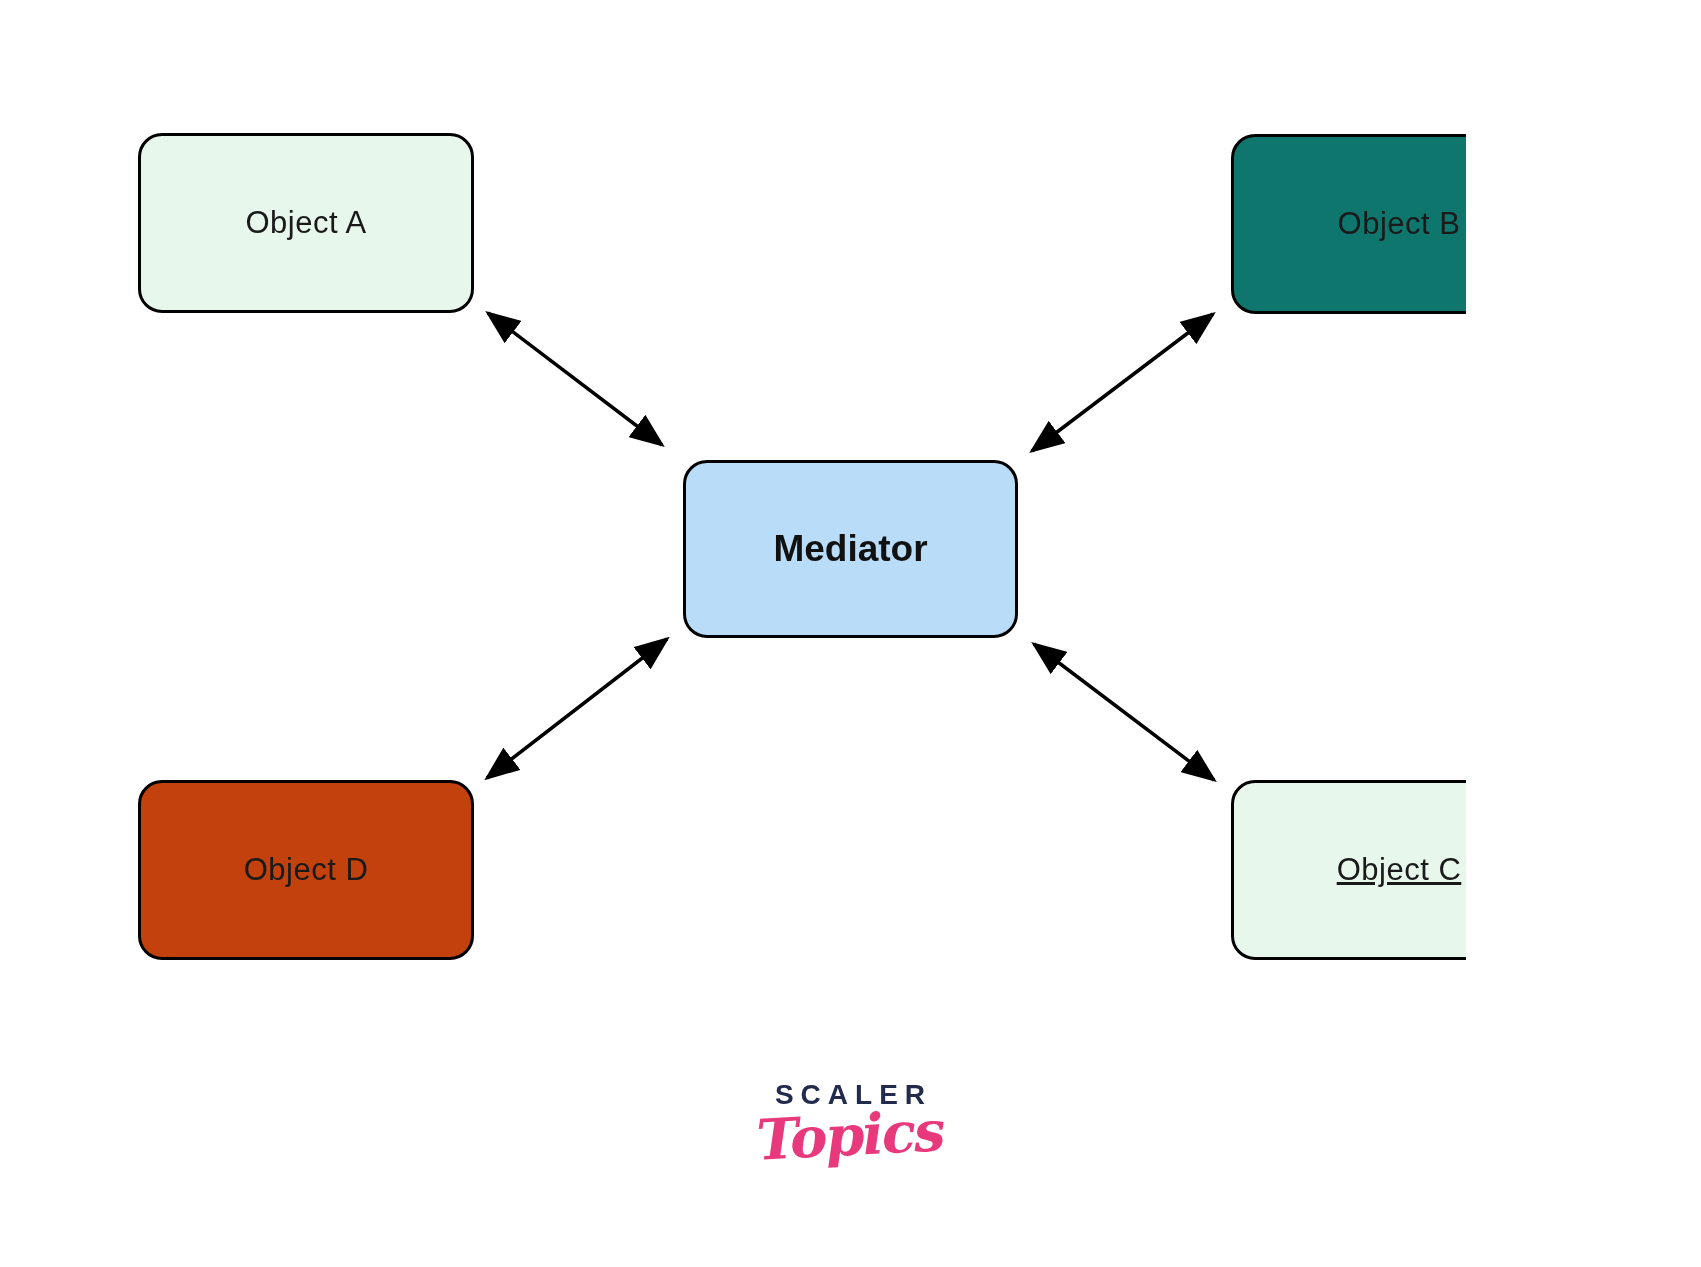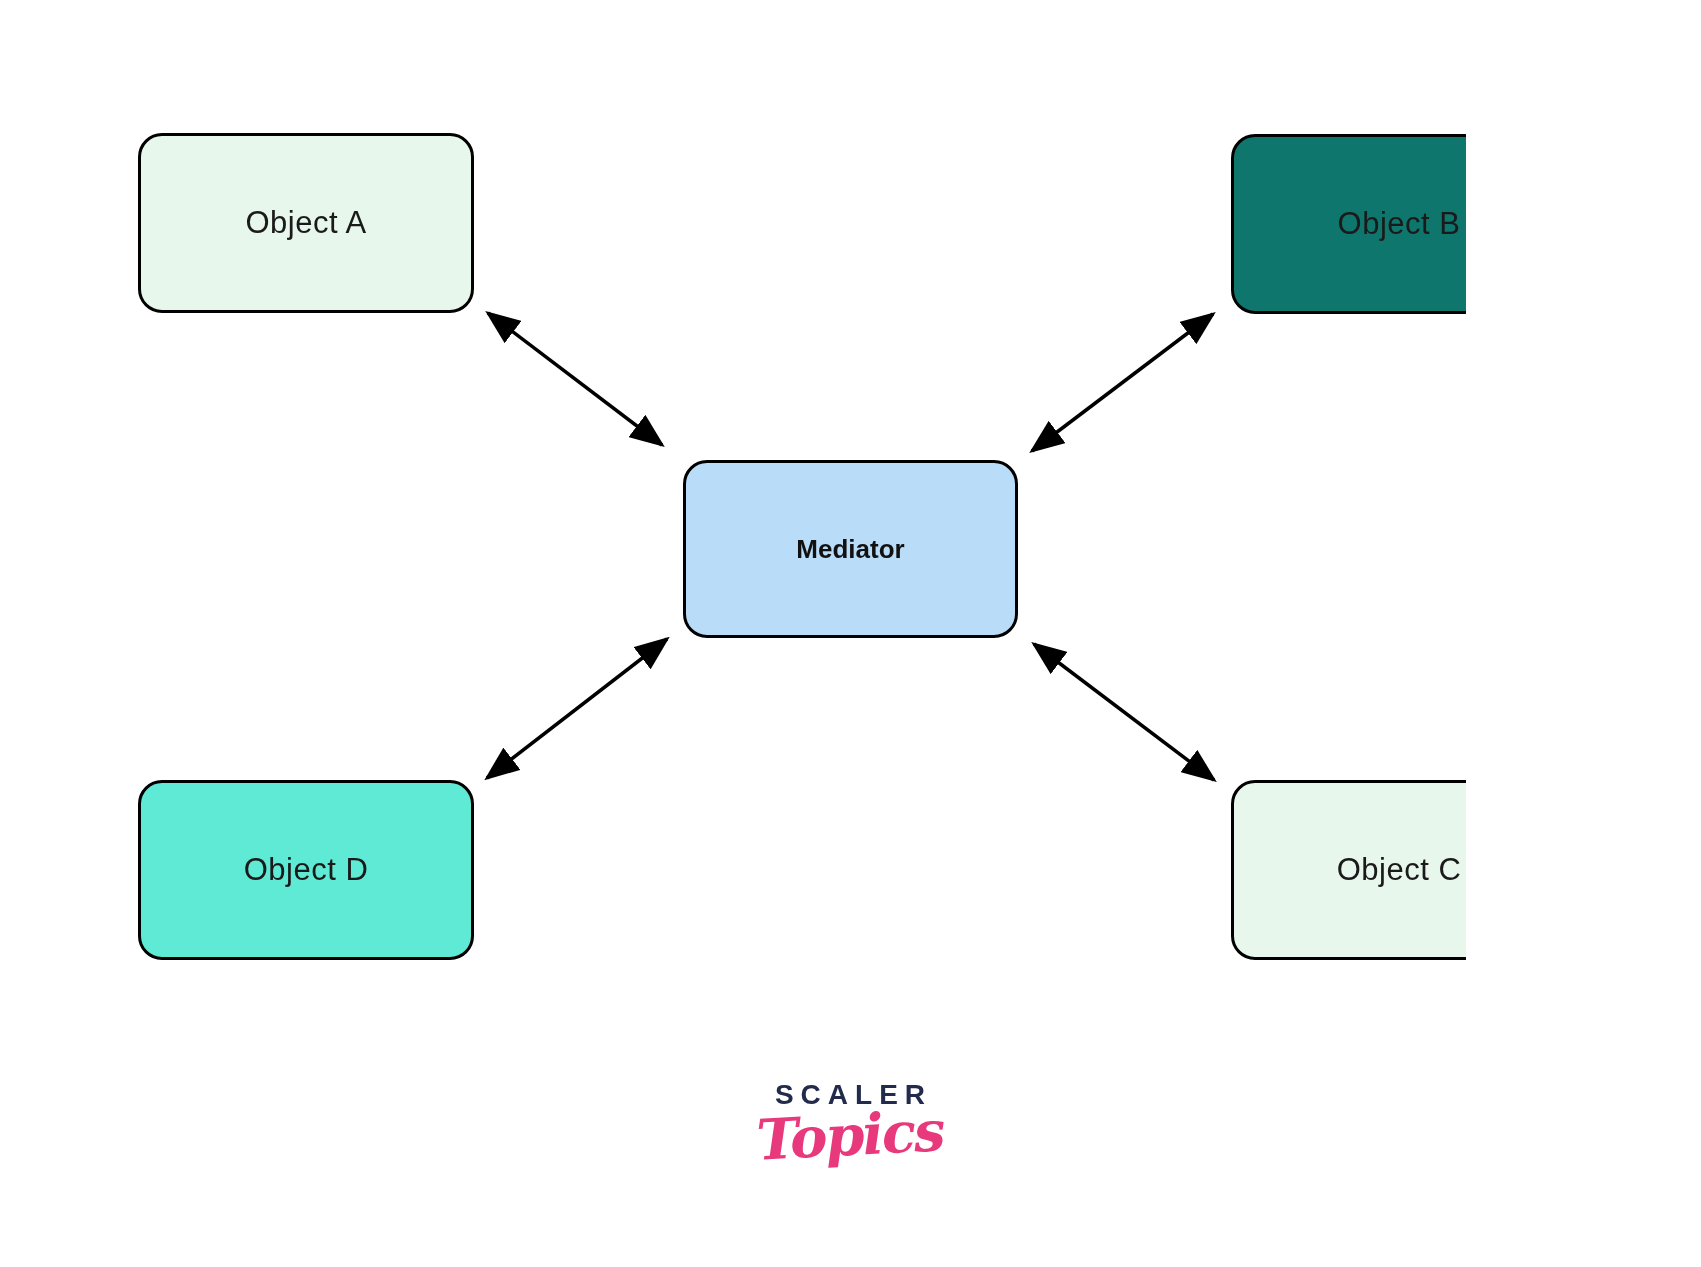--- a/index.html
+++ b/index.html
@@ -30,21 +30,21 @@
     letter-spacing: 0.5px;
   }
   #node-object-a { left: 138px; top: 133px; }
   #node-object-b { left: 1231px; top: 134px; }
   #node-object-d { left: 138px; top: 780px; }
   #node-object-c { left: 1231px; top: 780px; }
   #node-mediator {
     left: 683px; top: 460px;
     width: 335px; height: 178px;
     font-weight: bold;
-    font-size: 26px;
+    font-size: 37px;
     letter-spacing: 0px;
     color: #111111;
   }
   #arrow-layer {
     position: absolute;
     left: 0; top: 0;
     width: 1701px;
     height: 1267px;
     pointer-events: none;
   }
@@ -99,25 +99,25 @@
   </div>
 
   <div class="node" id="node-object-b" style="background: #0f766e;">
     <span>Object B</span>
   </div>
 
   <div class="node" id="node-mediator" style="background: rgb(185, 220, 248);">
     <span>Mediator</span>
   </div>
 
-  <div class="node" id="node-object-c" style="background: rgb(232, 247, 236);">
+  <div class="node" id="node-object-c" style="background: rgb(232, 247, 236); text-decoration: underline;">
     <span>Object C</span>
   </div>
 
-  <div class="node" id="node-object-d" style="background: #5eead4;">
+  <div class="node" id="node-object-d" style="background: #c2410c;">
     <span>Object D</span>
   </div>
 
   <div class="logo">
     <div class="logo-brand" style="color: rgb(35, 43, 77);">SCALER</div>
     <div class="logo-sub" style="color: rgb(232, 57, 124);">Topics</div>
   </div>
 
 </div>
 

